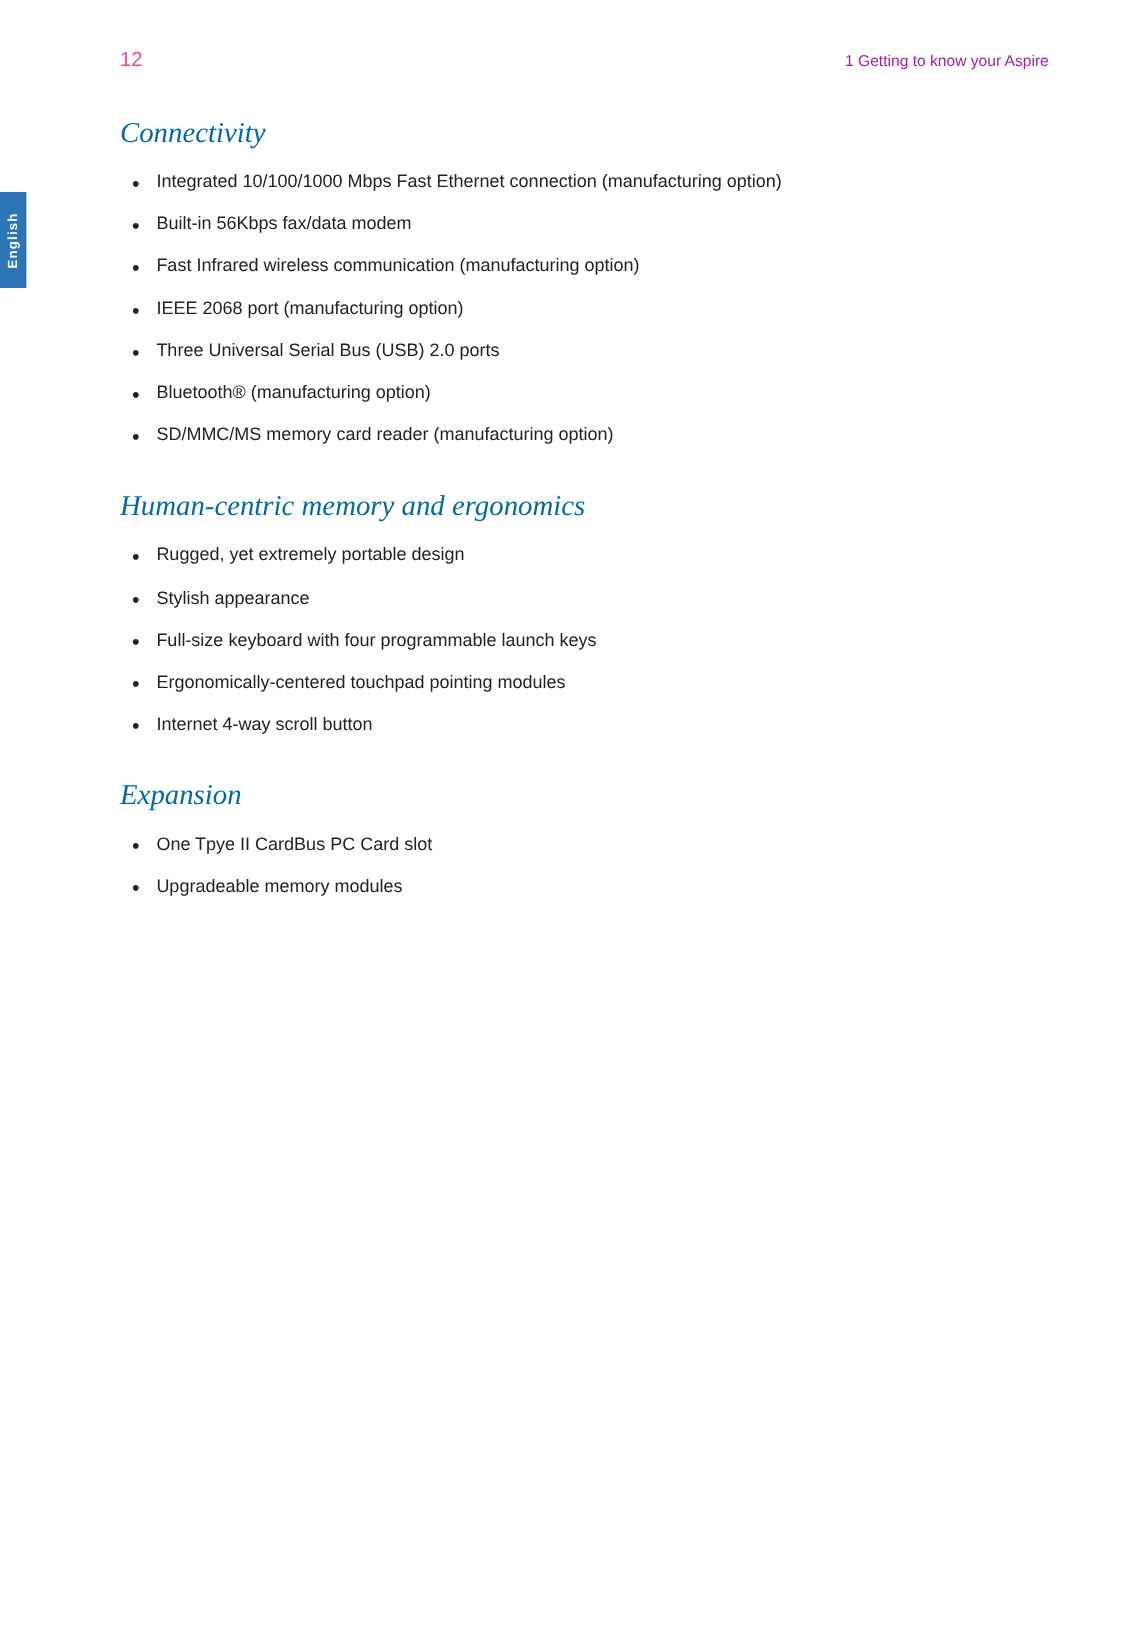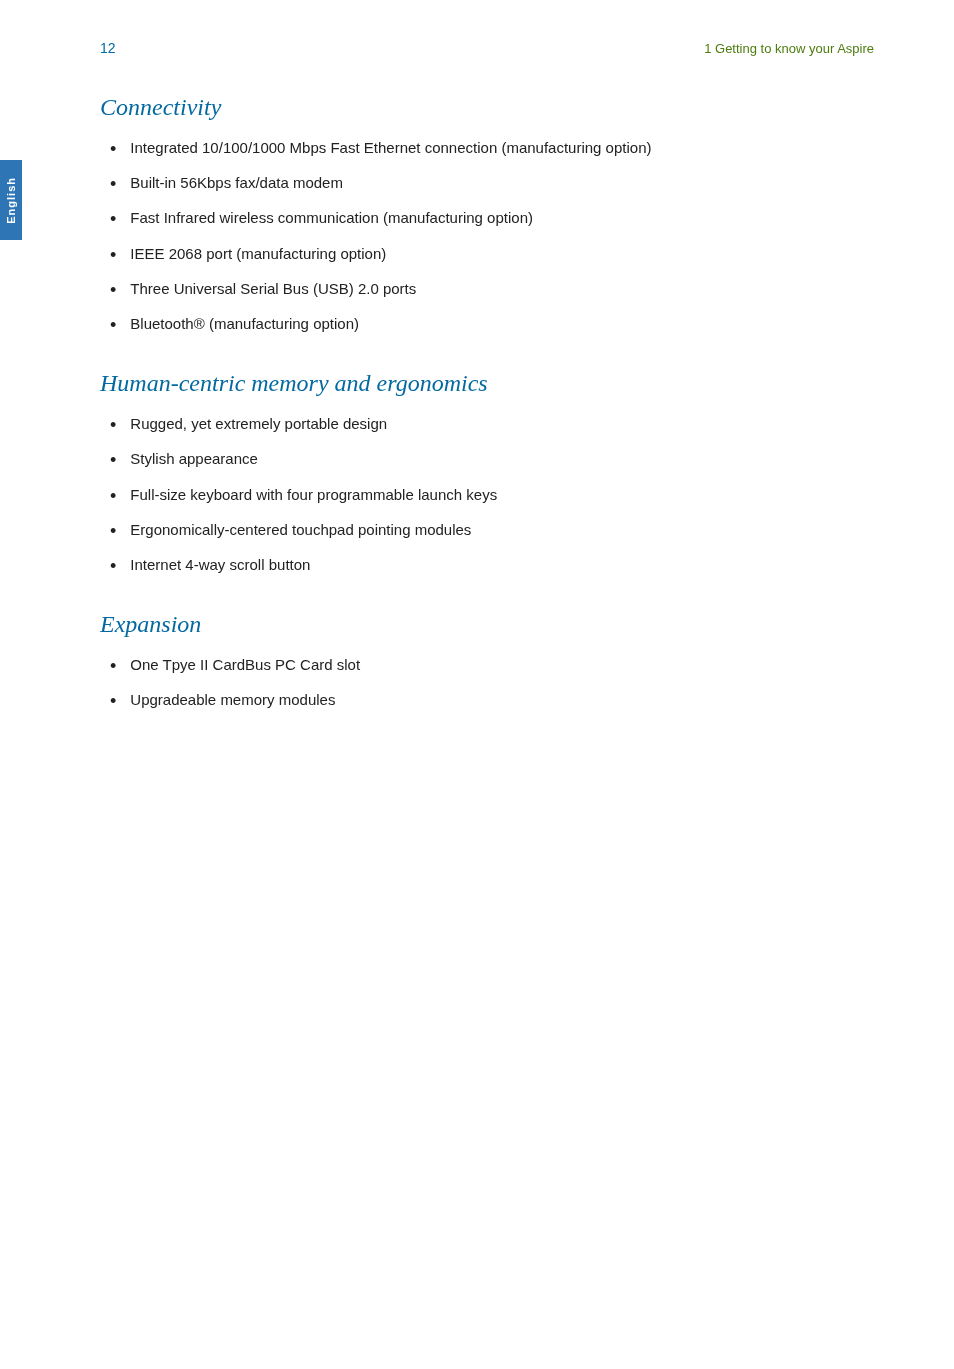--- a/index.html
+++ b/index.html
@@ -47,27 +47,27 @@
 
     .header-line {
       display: flex;
       justify-content: space-between;
       align-items: center;
       margin-bottom: 30px;
       padding-bottom: 8px;
     }
 
     .page-number {
-      font-size: 14px;
-      color: #0369a1;
+      font-size: 17px;
+      color: #ec4899;
     }
 
     .header-title {
       font-size: 13px;
-      color: #4d7c0f;
+      color: #a21caf;
     }
 
     .section {
       margin-bottom: 32px;
     }
 
     .section-heading {
       font-family: Georgia, 'Times New Roman', serif;
       font-size: 24px;
       color: #0369a1;
@@ -130,20 +130,23 @@
           </li>
           <li>
             <span>IEEE 2068 port (manufacturing option)</span>
           </li>
           <li>
             <span>Three Universal Serial Bus (USB) 2.0 ports</span>
           </li>
           <li>
             <span>Bluetooth® (manufacturing option)</span>
           </li>
+          <li>
+            <span>SD/MMC/MS memory card reader (manufacturing option)</span>
+          </li>
         </ul>
       </div>
       <div class="section">
         <div class="section-heading">Human-centric memory and ergonomics</div>
         <ul class="bullet-list">
           <li>
             <span>Rugged, yet extremely portable design</span>
           </li>
           <li>
             <span>Stylish appearance</span>

